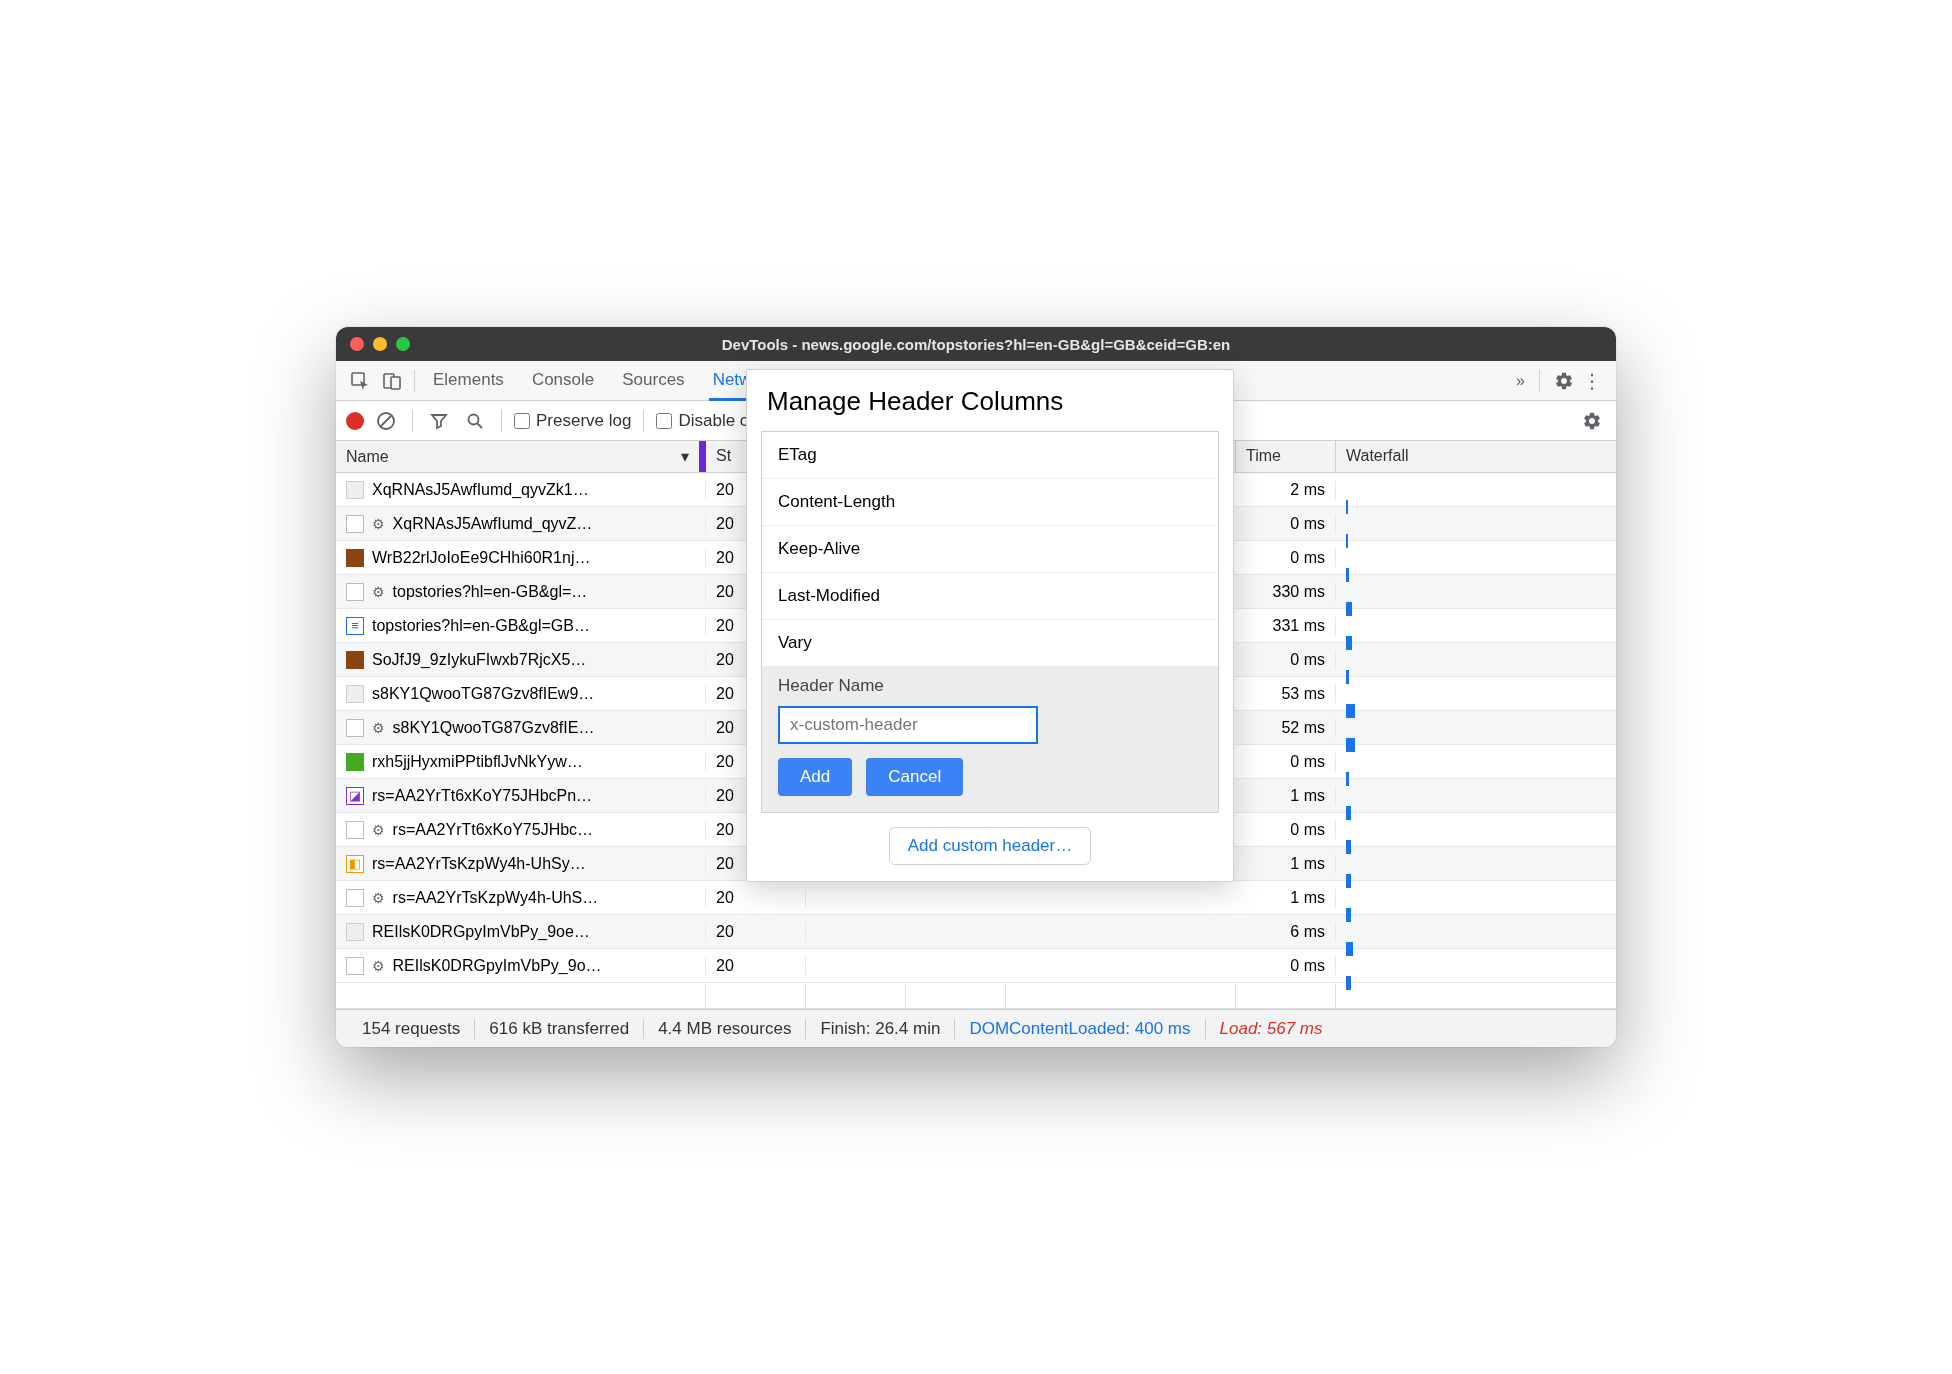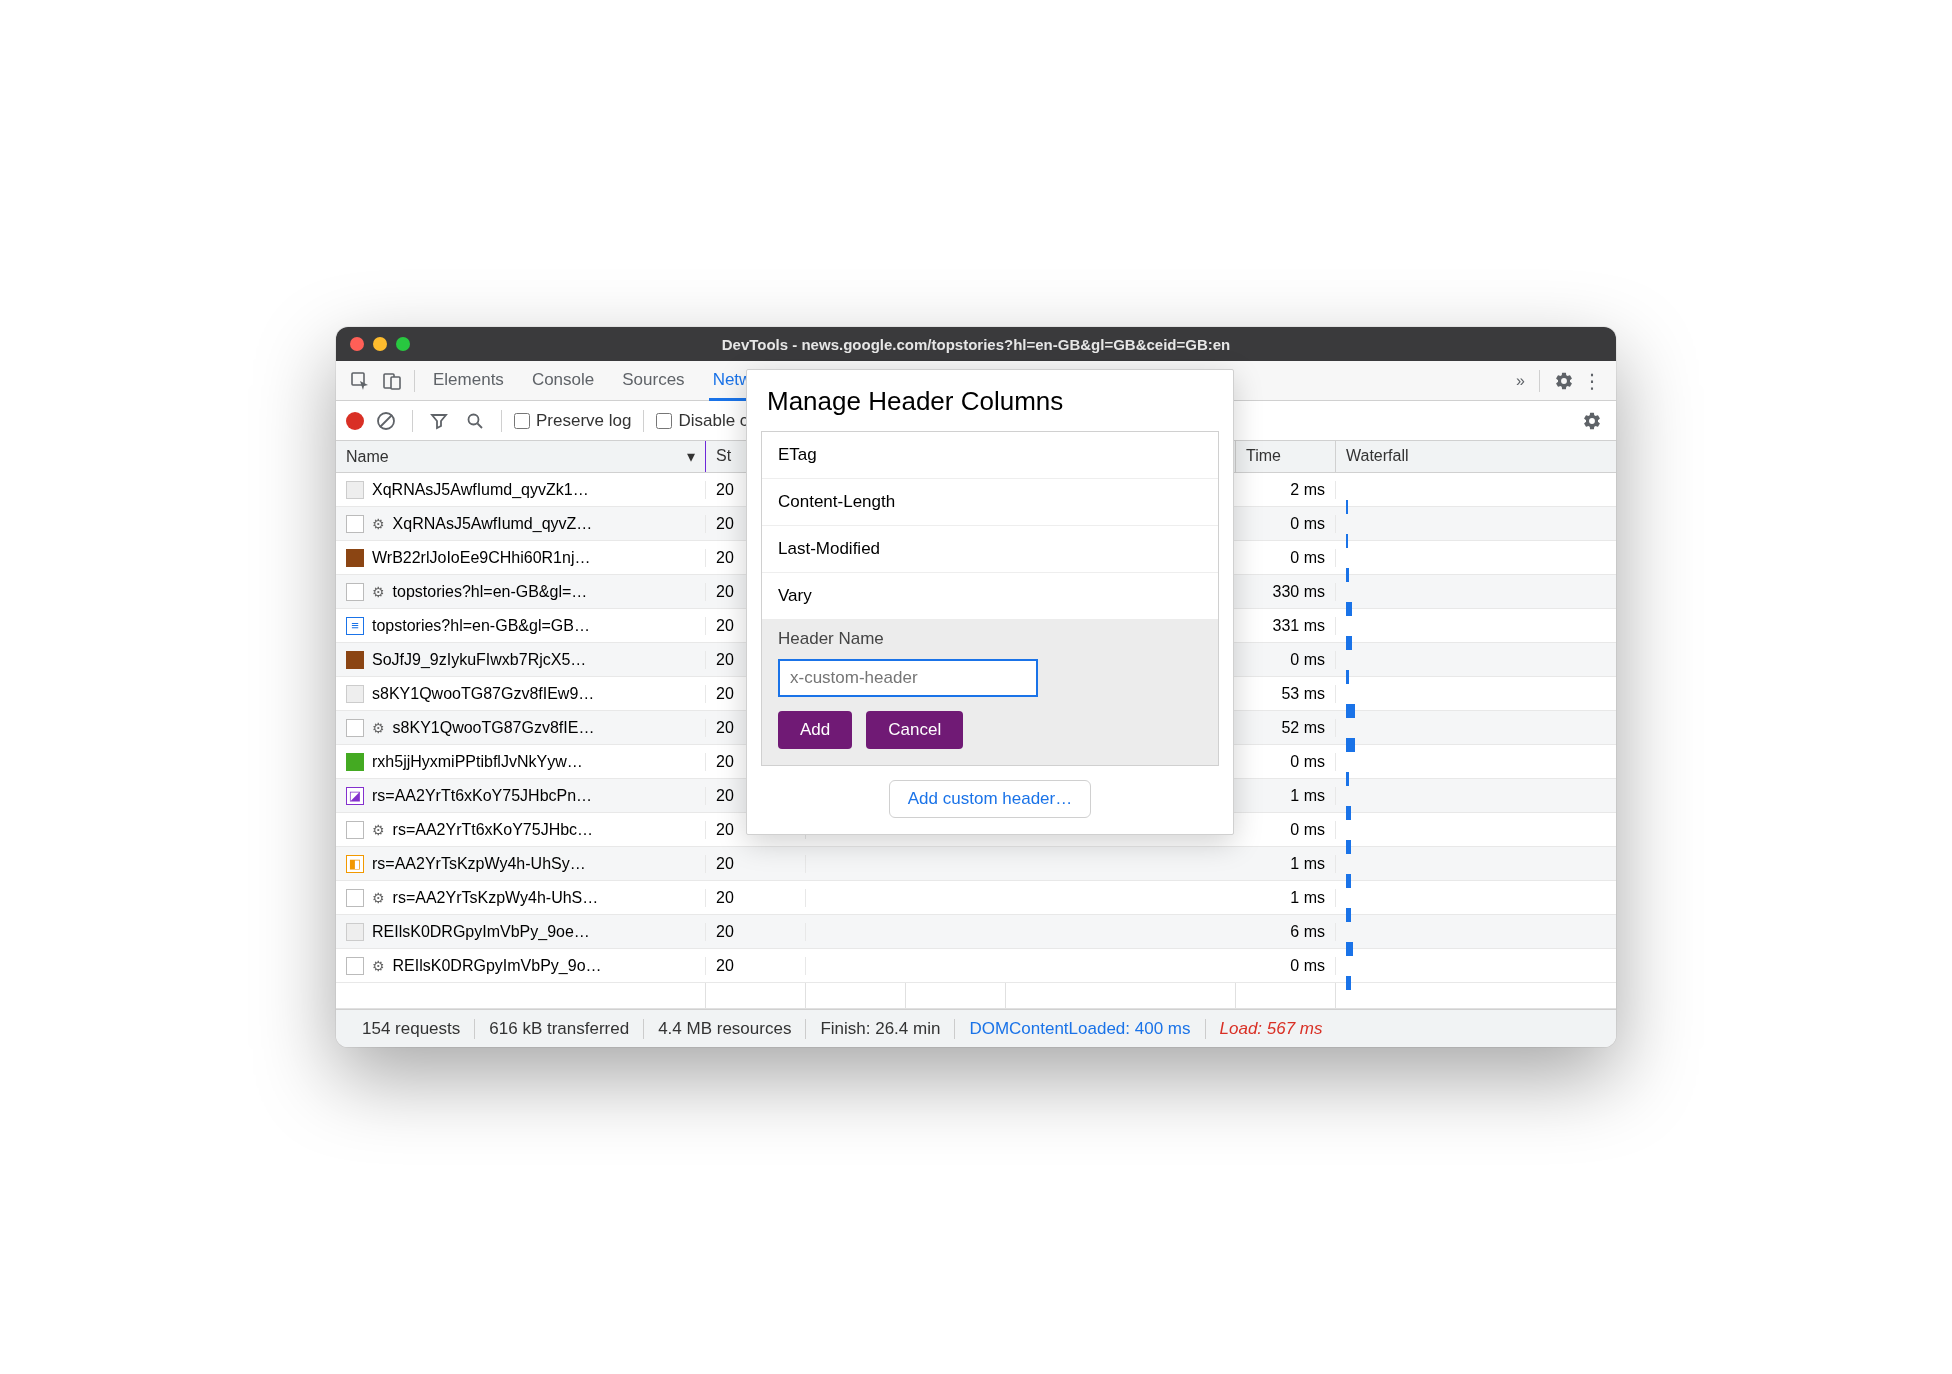--- a/index.html
+++ b/index.html
@@ -83,21 +83,21 @@
 .toolbar .spacer { flex: 1; }
 
 .headers-row {
   display: flex;
   height: 32px;
   background: #f1f3f4;
   border-bottom: 1px solid #d0d0d0;
   font-size: 16px;
   color: #333;
 }
-.col-name { width: 370px; padding: 6px 10px; border-right: 1px solid #6d28d9; display:flex; justify-content:space-between; align-items:center;}
+.col-name { width: 370px; padding: 6px 10px; border-right: 7px solid #6d28d9; display:flex; justify-content:space-between; align-items:center;}
 .col-status { width: 100px; padding: 6px 10px; border-right: 1px solid #d0d0d0; }
 .col-mid { flex: 1; border-right: 1px solid #d0d0d0; }
 .col-time { width: 100px; padding: 6px 10px; text-align:left; border-right: 1px solid #d0d0d0; }
 .col-waterfall { width: 280px; padding: 6px 10px; }
 
 .net-body { position: relative; }
 .net-row {
   display: flex;
   height: 34px;
   font-size: 16px;
@@ -154,21 +154,21 @@
 .dialog .list { border: 1px solid #d0d0d0; margin: 0 14px; }
 .dialog .li { padding: 13px 16px; font-size: 17px; border-bottom: 1px solid #eee; }
 .dialog .custom { background: #ececec; padding: 10px 16px 16px; }
 .dialog .custom .lbl { font-size: 17px; color:#444; margin-bottom: 10px; }
 .dialog .custom input[type=text] {
   width: 260px; height: 38px; border: 2px solid #1a73e8; padding: 0 10px;
   font-size: 17px; outline: none;
 }
 .dialog .btns { display:flex; gap:14px; margin-top: 14px; }
 .dialog .btn {
-  background: #701a75; color: #fff; border: none; height: 38px; padding: 0 22px;
+  background: #3b82f6; color: #fff; border: none; height: 38px; padding: 0 22px;
   font-size: 17px; border-radius: 4px; cursor: pointer;
 }
 .dialog .add-link {
   display: block; margin: 14px auto 16px; padding: 8px 18px;
   border: 1px solid #d0d0d0; border-radius: 6px; background:#fff;
   color: #1a73e8; font-size: 17px; cursor:pointer;
 }
 
 svg { display:block; }
 </style>
@@ -531,20 +531,21 @@
     <div class="sb-item">Finish: 26.4 min</div>
     <div class="sb-item dcl">DOMContentLoaded: 400 ms</div>
     <div class="sb-item load">Load: 567 ms</div>
   </div>
 
   <div class="dialog">
     <h2>Manage Header Columns</h2>
     <div class="list">
       <div class="li">ETag</div>
       <div class="li">Content-Length</div>
+      <div class="li">Keep-Alive</div>
       <div class="li">Last-Modified</div>
       <div class="li" style="border-bottom:none">Vary</div>
       <div class="custom">
         <div class="lbl">Header Name</div>
         <input type="text" placeholder="x-custom-header" style="">
         <div class="btns">
           <button class="btn">Add</button>
           <button class="btn">Cancel</button>
         </div>
       </div>

